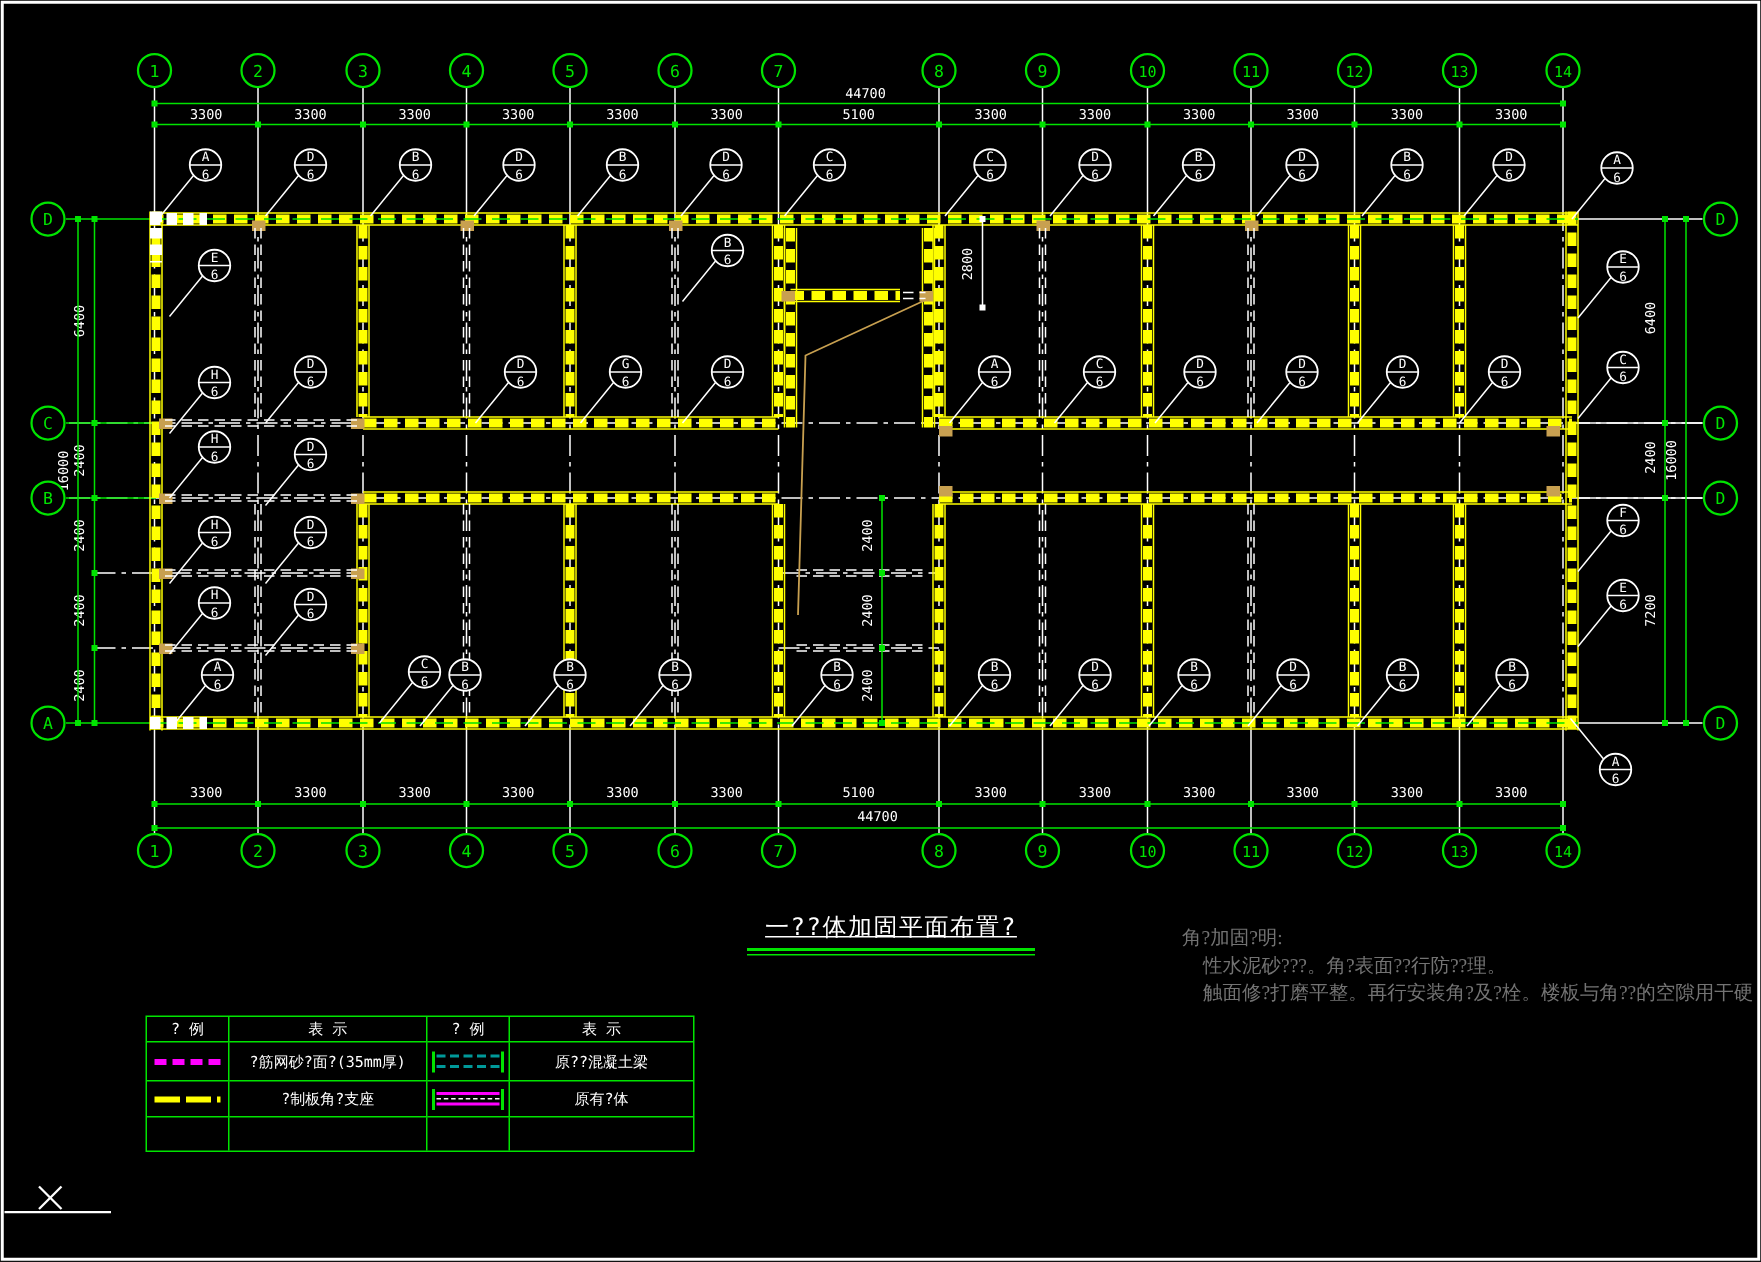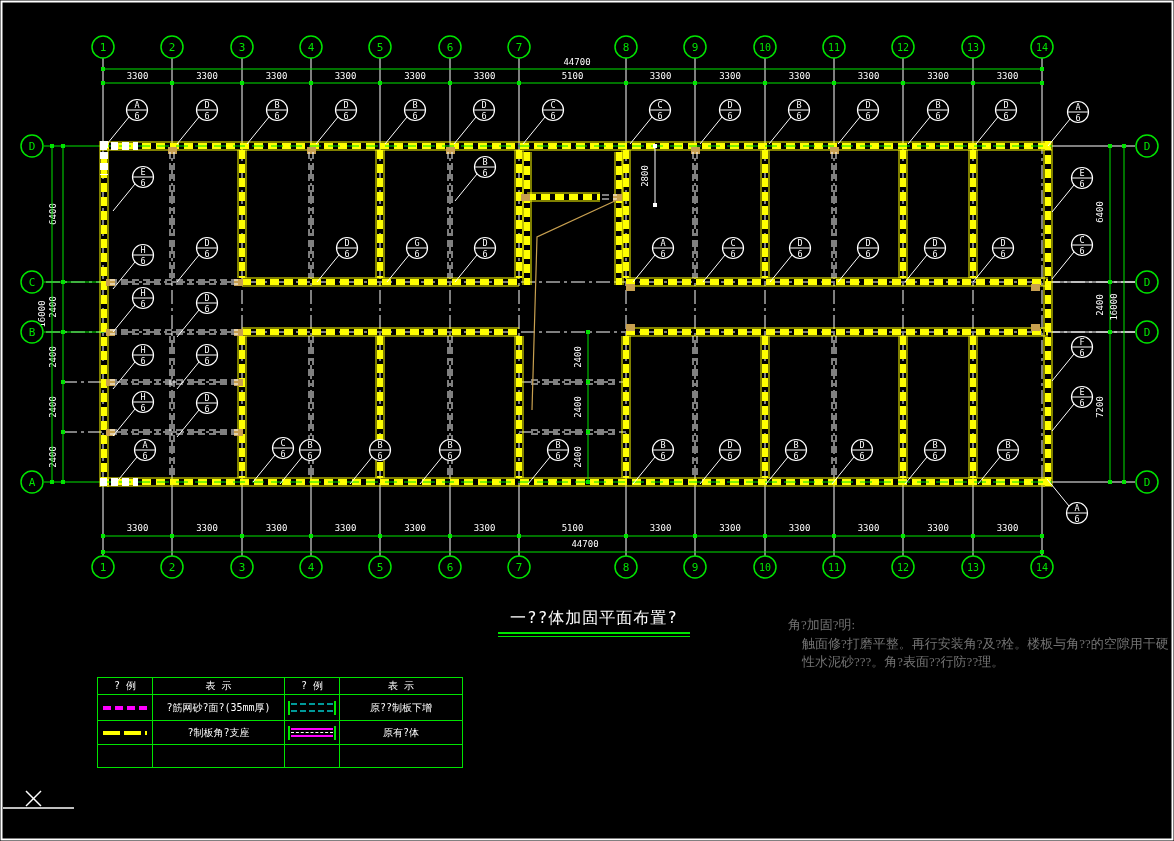--- a/index.html
+++ b/index.html
@@ -10,20 +10,21 @@
   #stage{
     position:relative;width:1174px;height:841px;background:#000;
     overflow:hidden;font-family:"DejaVu Sans Mono","Liberation Sans",sans-serif;
   }
   #plan-svg{position:absolute;left:0;top:0;}
   
   #title{
     position:absolute;left:498px;top:608px;width:192px;text-align:center;
     color:#fff;font-size:16px;letter-spacing:1px;white-space:nowrap;
     font-family:"DejaVu Sans Mono","Liberation Sans",sans-serif;
+    text-decoration:underline;
   }
   .t-underline{height:2px;background:var(--green);margin-top:3px;}
   .t-underline2{height:1px;background:var(--green);margin-top:2px;}
   
   #notes{
     position:absolute;left:788px;top:616px;width:386px;color:#737373;
     font-size:13px;line-height:18.5px;white-space:nowrap;font-family:Liberation Serif, serif;
   }
   #notes .indent{padding-left:14px;}
   
@@ -791,41 +792,41 @@
     </svg>
 
   <div id="title">
     <div>一??体加固平面布置?</div>
     <div class="t-underline"></div>
     <div class="t-underline2"></div>
   </div>
 
   <div id="notes">
     <div>角?加固?明:</div>
+    <div class="indent">性水泥砂???。角?表面??行防??理。</div>
     <div class="indent">触面修?打磨平整。再行安装角?及?栓。楼板与角??的空隙用干硬</div>
-    <div class="indent">性水泥砂???。角?表面??行防??理。</div>
   </div>
 
   <div id="legend">
     <div class="cell">? 例</div>
     <div class="cell">表   示</div>
     <div class="cell">? 例</div>
     <div class="cell">表   示</div>
 
     <div class="cell">
         <div class="sym-mesh"></div>
       </div>
     <div class="cell">?筋网砂?面?(35mm厚)</div>
     <div class="cell">
       <div class="frame">
           <i class="teal t"></i>
           <i class="teal b"></i>
         </div>
     </div>
-    <div class="cell">原??制板下增</div>
+    <div class="cell">原??混凝土梁</div>
 
     <div class="cell">
         <div class="sym-plate"></div>
       </div>
     <div class="cell">?制板角?支座</div>
     <div class="cell">
       <div class="frame">
           <i class="mag t"></i>
           <i class="ctr c"></i>
           <i class="mag b"></i>

